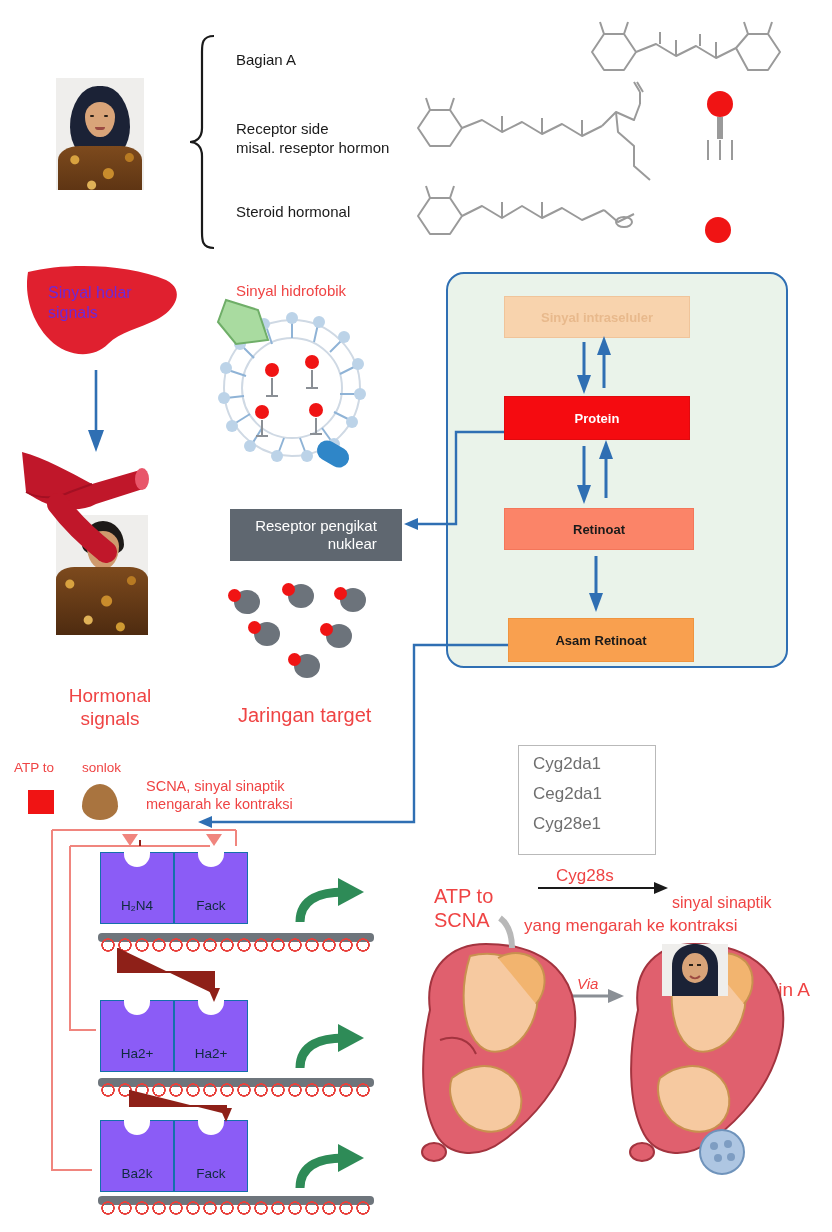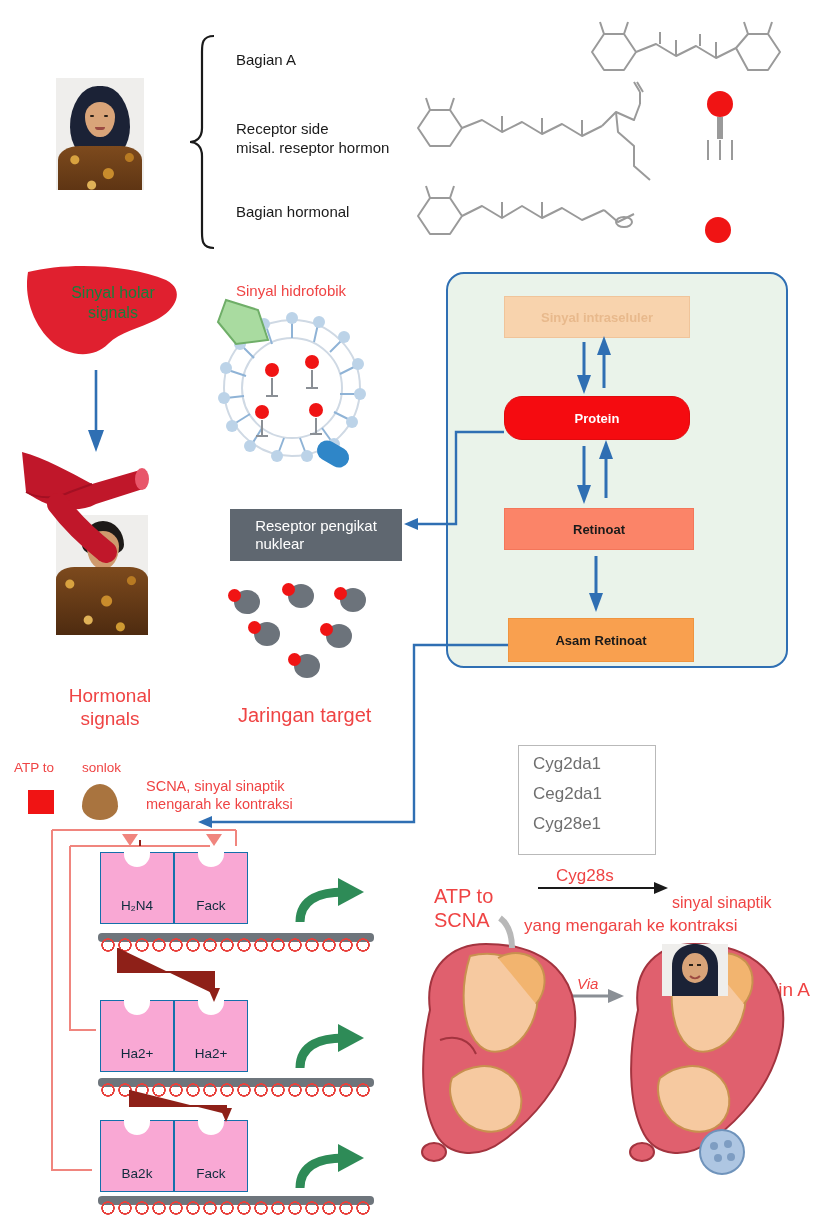--- a/index.html
+++ b/index.html
@@ -98,28 +98,28 @@
     border-radius: 18px;
     background: #eaf3ea;
   }
   .pathbox {
     position: absolute;
     display: flex; align-items: center; justify-content: center;
     font-size: 13px; font-weight: 700; color: #1a1a1a;
     border: 1px solid rgba(0,0,0,.18);
   }
   #box-intraseluler { left: 504px; top: 296px; width: 184px; height: 40px; background: #f8d3ad; color:#e8b98c; border-color:#f0c49a;}
-  #box-protein      { left: 504px; top: 396px; width: 184px; height: 42px; background: #f50b10; color:#ffffff; border-color:#e00a0e;border-radius:18px;}
+  #box-protein      { left: 504px; top: 396px; width: 184px; height: 42px; background: #f50b10; color:#ffffff; border-color:#e00a0e;}
   #box-steroid      { left: 504px; top: 508px; width: 188px; height: 40px; background: #fb8468; color:#1a1a1a; border-color:#f4765a;}
   #box-retinoat     { left: 508px; top: 618px; width: 184px; height: 42px; background: #f9a04f; color:#1a1a1a; border-color:#ef9440;}
 
   #box-nuklear {
     left: 230px; top: 509px; width: 172px; height: 52px;
     background: #5f6770; color: #fff; border: none;
-    display:flex; align-items:center; justify-content:center; text-align:left;
+    display:flex; align-items:center; justify-content:center; text-align:right;
     font-size: 15px; line-height: 1.2;
   }
 
   
   #gene-box {
     left: 518px; top: 745px; width: 136px; height: 108px;
     border: 1.5px solid #b9b9b9; background: #fff;
   }
   #gene-box .g {
     position:absolute; left:14px; width: 112px; font-size: 17px; color:#6f6f6f;
@@ -133,21 +133,21 @@
     position:absolute; left:6px; top:2px; width:26px;height:24px;
     background:#6c737b; border-radius: 50% 50% 50% 50%;
   }
   .recept .red {
     position:absolute; left:0px; top:1px; width:13px;height:13px;
     background:#f01414; border-radius:50%;
   }
 
   
   .blueblock {
-    position:absolute; background:#f9a8d4; border:1px solid #1470ab;
+    position:absolute; background:#8b5cf6; border:1px solid #1470ab;
   }
   .blueblock .notch {
     position:absolute; left:50%; top:-1px; transform:translateX(-50%);
     width:26px; height:15px; background:#ffffff; border-radius: 0 0 14px 14px;
   }
   .blueblock .lbl {
     position:absolute; left:0; right:0; bottom:10px; text-align:center;
     color:#0f2b3d; font-size:13.5px;
   }
   .dnabar {
@@ -175,24 +175,24 @@
     <div class="eye l"></div>
       <div class="eye r"></div>
     <div class="mouth"></div>
     <div class="body"></div>
   </div>
 
   <div id="bracket-labels">
     <div class="lab txt" style="left:236px; top:51px;">Bagian A</div>
     <div class="lab txt" style="left:236px; top:120px;">Receptor side</div>
     <div class="lab txt" style="left:236px; top:139px;">misal. reseptor hormon</div>
-    <div class="lab txt" style="left:236px; top:203px;">Bagian hormonal</div>
-  </div>
-
-  <div class="txt" style="position:absolute; left:48px; top:283px; width:130px; font-size:16px; color:#15803d; text-align:center; z-index:5;">
+    <div class="lab txt" style="left:236px; top:203px;">Steroid hormonal</div>
+  </div>
+
+  <div class="txt" style="position:absolute; left:48px; top:283px; width:130px; font-size:16px; color:#6d28d9; z-index:5;">
     <span>Sinyal holar</span><br>
     <span>signals</span>
   </div>
 
   <div class="txt" style="position:absolute; left:40px; top:684px; width:140px; font-size:19px; text-align:center;">
     <span>Hormonal</span><br>
     <span>signals</span>
   </div>
 
   <div class="txt" style="position:absolute; left:236px; top:282px; font-size:15px;">Sinyal hidrofobik</div>

